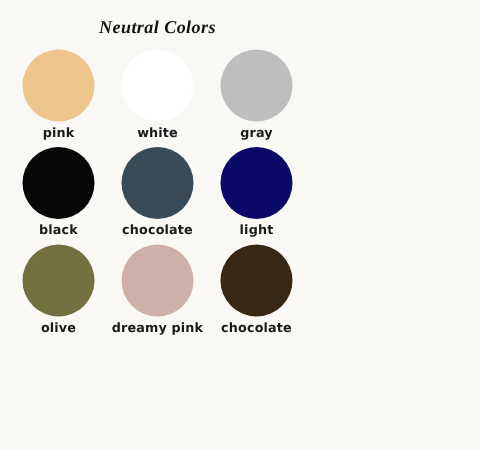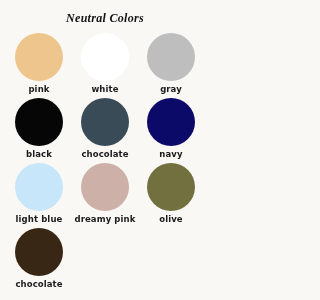--- a/index.html
+++ b/index.html
@@ -100,36 +100,32 @@
       <div class="swatch-label" style="color: rgb(26, 26, 26);">black</div>
     </div>
 
     <div class="swatch-cell">
       <div class="swatch-dot" style="background-color: rgb(57, 75, 87);"></div>
       <div class="swatch-label" style="color: rgb(26, 26, 26);">chocolate</div>
     </div>
 
     <div class="swatch-cell">
       <div class="swatch-dot" style="background-color: rgb(11, 10, 104);"></div>
-      <div class="swatch-label" style="color: rgb(26, 26, 26);">navy</div>
+      <div class="swatch-label" style="color: rgb(26, 26, 26);">light</div>
     </div>
 
+
     <div class="swatch-cell">
-      <div class="swatch-dot" style="background-color: rgb(199, 230, 250);"></div>
-      <div class="swatch-label" style="color: rgb(26, 26, 26);">light blue</div>
+      <div class="swatch-dot" style="background-color: rgb(115, 112, 63);"></div>
+      <div class="swatch-label" style="color: rgb(26, 26, 26);">olive</div>
     </div>
 
     <div class="swatch-cell">
       <div class="swatch-dot" style="background-color: rgb(205, 176, 167);"></div>
       <div class="swatch-label" style="color: rgb(26, 26, 26);">dreamy pink</div>
-    </div>
-
-    <div class="swatch-cell">
-      <div class="swatch-dot" style="background-color: rgb(115, 112, 63);"></div>
-      <div class="swatch-label" style="color: rgb(26, 26, 26);">olive</div>
     </div>
 
     <div class="swatch-cell">
       <div class="swatch-dot" style="background-color: rgb(57, 39, 22);"></div>
       <div class="swatch-label" style="color: rgb(26, 26, 26);">chocolate</div>
     </div>
 
   </div>
 </div>
 

